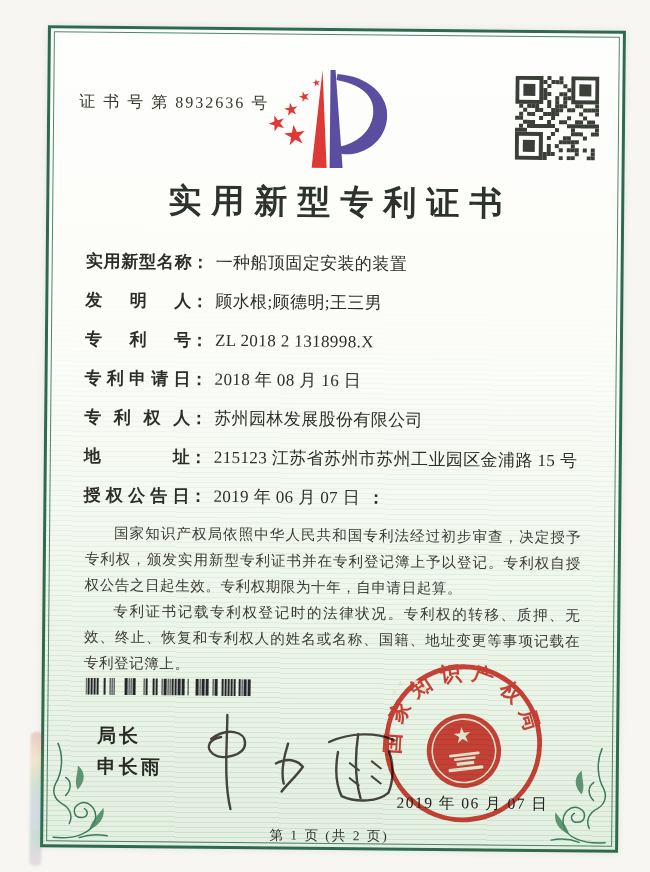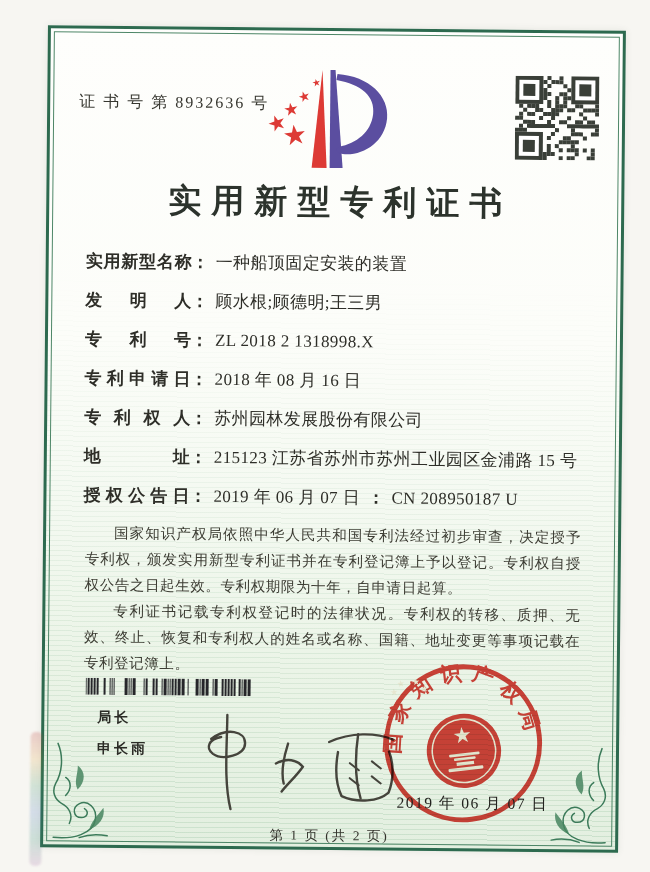--- a/index.html
+++ b/index.html
@@ -39,21 +39,21 @@
   .grant-row { display:flex; font-size:17px; line-height:23px; }
   .grant-left { display:flex; width:284px; flex:none; }
   .grant-right { display:flex; }
   .grant-right .f-label { width:104px; }
 
   .intro { position:absolute; left:42px; right:40px; top:494px; color:#3c3c33; }
   .intro p { font-size:14.5px; line-height:26px; text-indent:2em; text-align:justify; letter-spacing:0.6px; }
 
   .barcode { position:absolute; left:44px; top:652px; width:168px; height:17px; }
 
-  .officials { position:absolute; left:56px; top:676px; font-family:Liberation Sans, sans-serif; font-size:14px; font-weight:600; color:#2b2b26; letter-spacing:3px; line-height:31px; }
+  .officials { position:absolute; left:56px; top:696px; font-family:Liberation Mono, monospace; font-size:19px; font-weight:600; color:#2b2b26; letter-spacing:3px; line-height:31px; }
   .signature { position:absolute; left:150px; top:678px; width:228px; height:118px; }
 
   .seal { position:absolute; left:340px; top:632px; width:164px; height:164px; mix-blend-mode:multiply; opacity:.93; transform:rotate(-7deg); }
   .seal-date { position:absolute; left:356px; top:764px; font-size:15.5px; color:#23231f; letter-spacing:1.5px; z-index:5; }
 
   .footer { position:absolute; left:0; top:799px; width:100%; text-align:center; font-size:13.5px; color:#33332c; letter-spacing:2px; }
 
   .orn { position:absolute; width:70px; height:106px; pointer-events:none; }
   .orn-left { left:7px; top:712px; transform:scaleX(-1); }
   .orn-right { right:7px; top:712px; }
@@ -267,21 +267,20 @@
       <span class="f-value">215123 江苏省苏州市苏州工业园区金浦路 15 号</span>
     </div>
     <div class="grant-row">
       <div class="grant-left">
         <span class="f-label">授权公告日</span>
           <span class="f-colon">：</span>
         <span class="f-value">2019 年 06 月 07 日</span>
       </div>
       <div class="grant-right">
           <span class="f-colon">：</span>
-        <span class="f-value">CN 208950187 U</span>
       </div>
     </div>
   </div>
 
   <div class="intro">
     <p>国家知识产权局依照中华人民共和国专利法经过初步审查，决定授予专利权，颁发实用新型专利证书并在专利登记簿上予以登记。专利权自授权公告之日起生效。专利权期限为十年，自申请日起算。</p>
     <p>专利证书记载专利权登记时的法律状况。专利权的转移、质押、无效、终止、恢复和专利权人的姓名或名称、国籍、地址变更等事项记载在专利登记簿上。</p>
   </div>
 
   <div class="barcode">

